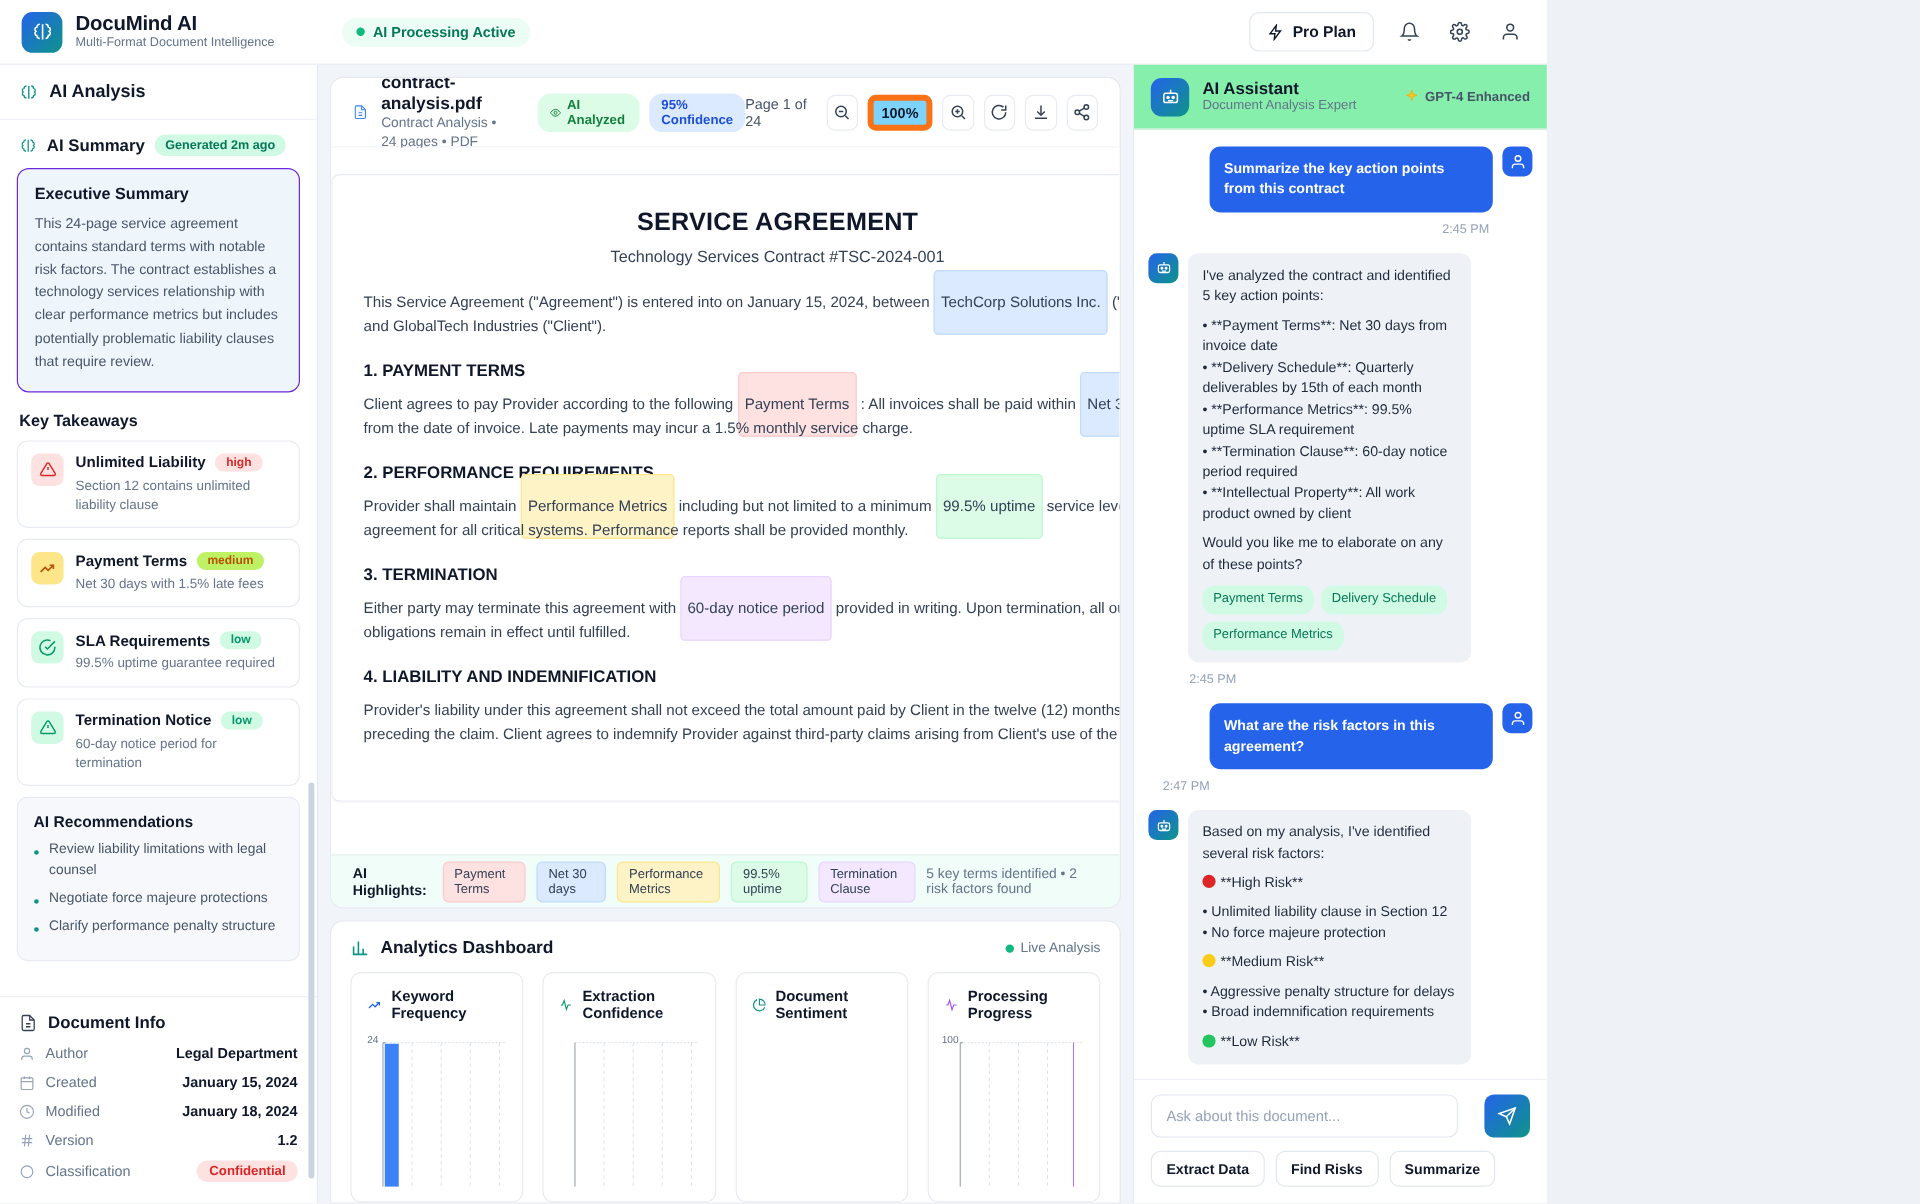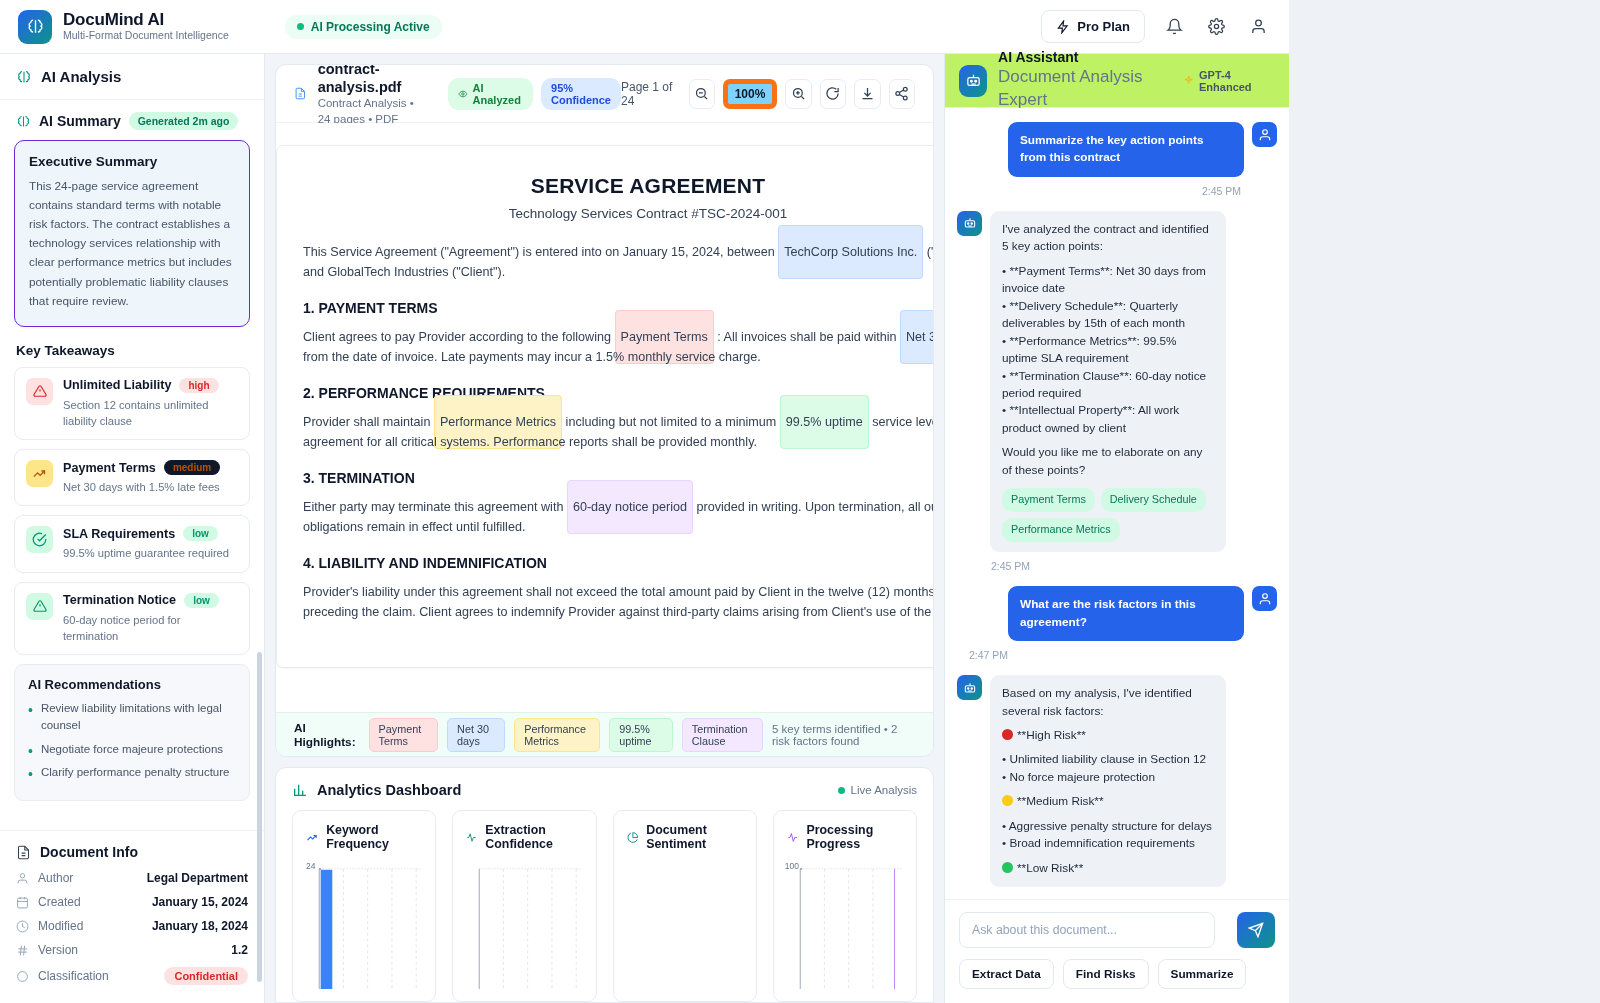--- a/index.html
+++ b/index.html
@@ -63,21 +63,21 @@
   .kt-card { border: 1px solid #e8ecf2; border-radius: 9px; padding: 10px 11px; margin-bottom: 9px; display: flex; gap: 10px; background: #fff; }
   .kt-ic { width: 27px; height: 27px; border-radius: 7px; flex: 0 0 27px; display: flex; align-items: center; justify-content: center; }
   .kt-ic.red { background: #fee2e2; color: #dc2626; }
   .kt-ic.amber { background: #fde68a; color: #b45309; }
   .kt-ic.green { background: #d1fae5; color: #059669; }
   .kt-body { flex: 1; min-width: 0; }
   .kt-row { display: flex; align-items: center; gap: 8px; }
   .kt-name { font-size: 12.6px; font-weight: bold; color: #0f172a; }
   .badge { font-size: 10px; font-weight: bold; padding: 2px 9px; border-radius: 9px; }
   .badge.high { background: #fee2e2; color: #dc2626; }
-  .badge.medium { background: #0f172a; color: #b45309; }
+  .badge.medium { background: #bef264; color: #b45309; }
   .badge.low { background: #d1fae5; color: #059669; }
   .kt-desc { font-size: 11.2px; color: #64748b; margin-top: 4px; line-height: 1.45; }
   .rec-card { background: #f6f8fb; border: 1px solid #e8ecf2; border-radius: 9px; padding: 12px 13px 13px; margin-top: 4px; }
   .rec-title { font-size: 13px; font-weight: bold; color: #0f172a; margin-bottom: 8px; }
   .rec-item { font-size: 11.5px; color: #475569; line-height: 1.5; display: flex; gap: 8px; margin-bottom: 6px; }
   .rec-bul { color: #0d9488; font-size: 14px; line-height: 1; margin-top: 3px; }
   .docinfo { border-top: 1px solid #eef1f6; padding: 13px 16px 8px; }
   .di-head { display: flex; align-items: center; gap: 9px; margin-bottom: 11px; }
   .di-title { font-size: 14px; font-weight: bold; color: #0f172a; }
   .di-row { display: flex; align-items: center; margin-bottom: 10px; font-size: 12px; }
@@ -134,24 +134,24 @@
   .an-live { margin-left: auto; display: flex; align-items: center; gap: 6px; font-size: 11.5px; color: #64748b; }
   .an-grid { display: grid; grid-template-columns: repeat(4, 1fr); gap: 16px; flex: 1; min-height: 0; }
   .an-card { border: 1px solid #e8ecf2; border-radius: 9px; padding: 12px 13px; background: #fff; display: flex; flex-direction: column; min-height: 0; overflow: hidden; }
   .an-card-head { display: flex; align-items: center; gap: 8px; margin-bottom: 12px; }
   .an-card-title { font-size: 12.4px; font-weight: bold; color: #0f172a; }
   .plot { flex: 1; position: relative; min-height: 0; }
   .plot svg { display: block; width: 100%; height: 100%; }
 
   
   .right { width: 345px; flex: 0 0 345px; background: #fff; border-left: 1px solid #e5e9f0; display: flex; flex-direction: column; min-height: 0; }
-  .ai-head { height: 54px; flex: 0 0 54px; background: #bef264; border-bottom: 1px solid #e4f0ea; display: flex; align-items: center; padding: 0 14px; gap: 11px; }
+  .ai-head { height: 54px; flex: 0 0 54px; background: #86efac; border-bottom: 1px solid #e4f0ea; display: flex; align-items: center; padding: 0 14px; gap: 11px; }
   .ai-logo { width: 32px; height: 32px; border-radius: 9px; background: linear-gradient(135deg, #2563eb 0%, #0d9488 100%); display: flex; align-items: center; justify-content: center; }
   .ai-name { font-size: 14px; font-weight: bold; color: #0f172a; line-height: 1.2; }
-  .ai-sub { font-size: 17px; color: #64748b; line-height: 1.35; }
+  .ai-sub { font-size: 11px; color: #64748b; line-height: 1.35; }
   .gpt-pill { margin-left: auto; display: flex; align-items: center; gap: 5px; font-size: 11px; color: #475569; font-weight: bold; }
   .chat { flex: 1; overflow: hidden; padding: 14px 12px 8px; display: flex; flex-direction: column; gap: 6px; min-height: 0; }
   .msg-row { display: flex; gap: 8px; align-items: flex-start; }
   .msg-row.user { justify-content: flex-end; }
   .av { width: 25px; height: 25px; border-radius: 7px; flex: 0 0 25px; display: flex; align-items: center; justify-content: center; }
   .av.bot { background: linear-gradient(135deg, #2563eb 0%, #0d9488 100%); }
   .av.user { background: #2563eb; }
   .bub { border-radius: 9px; padding: 10px 12px; font-size: 11.8px; line-height: 1.48; max-width: 236px; }
   .bub.user { background: #2563eb; color: #fff; font-weight: bold; }
   .bub.bot { background: #eef2f6; color: #1e293b; }

